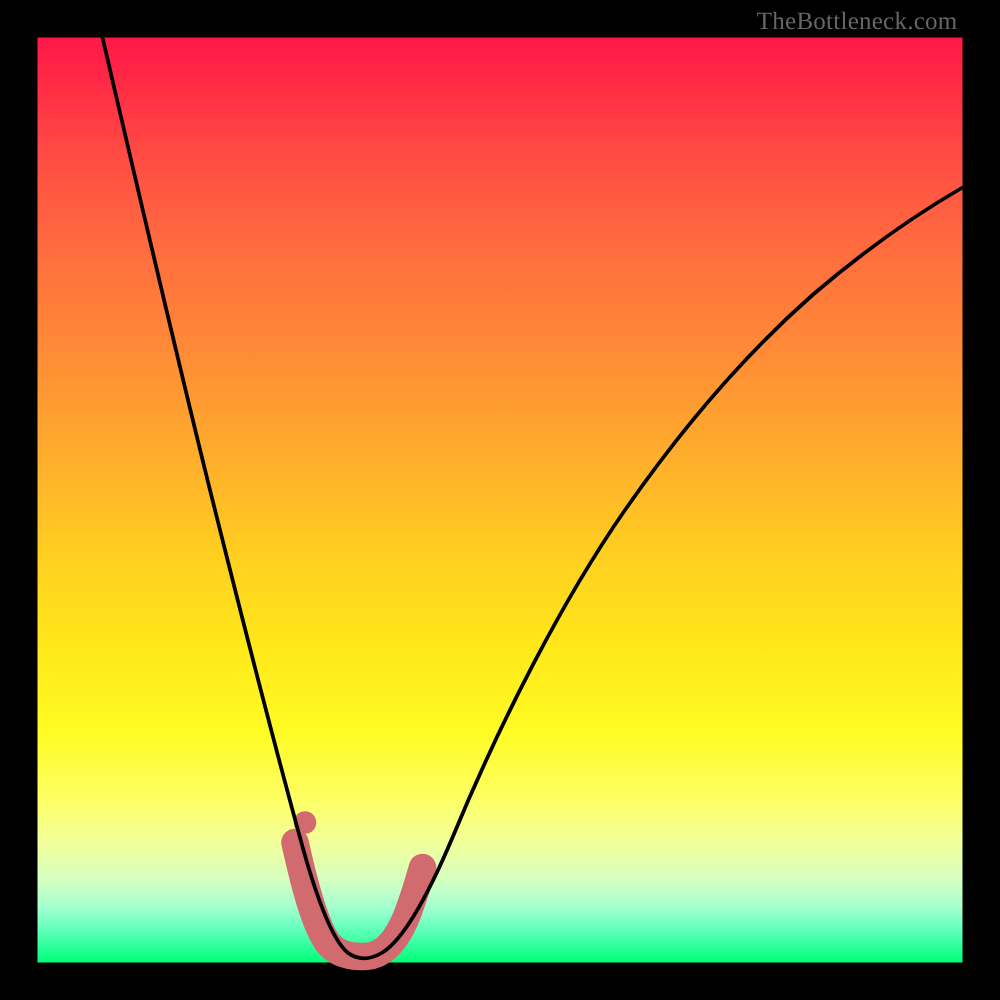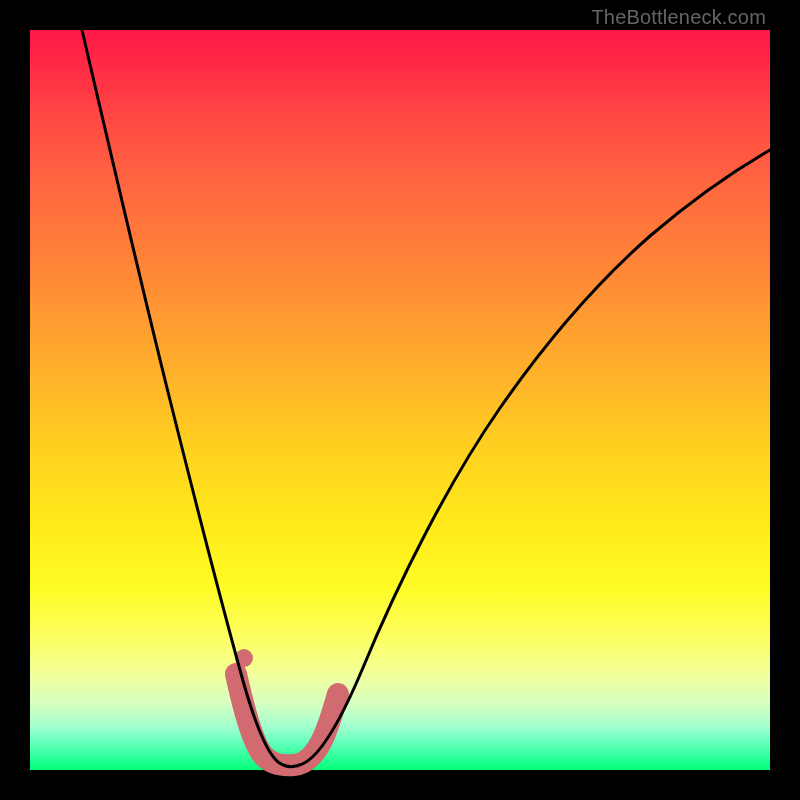--- a/index.html
+++ b/index.html
@@ -41,21 +41,21 @@
       #a5ffcf 94%,
       #6cffc0 96%,
       #35ffa0 98%,
       #00ff78 100%
     );
   }
   .watermark {
     position: absolute;
     top: 6px;
     right: 34px;
-    font-family: Liberation Sans, sans-serif;
+    font-family: Liberation Serif, serif;
     font-size: 20px;
     color: #666;
     letter-spacing: 0.2px;
     user-select: none;
   }
   svg.curve {
     position: absolute;
     left: 0;
     top: 0;
     width: 740px;

